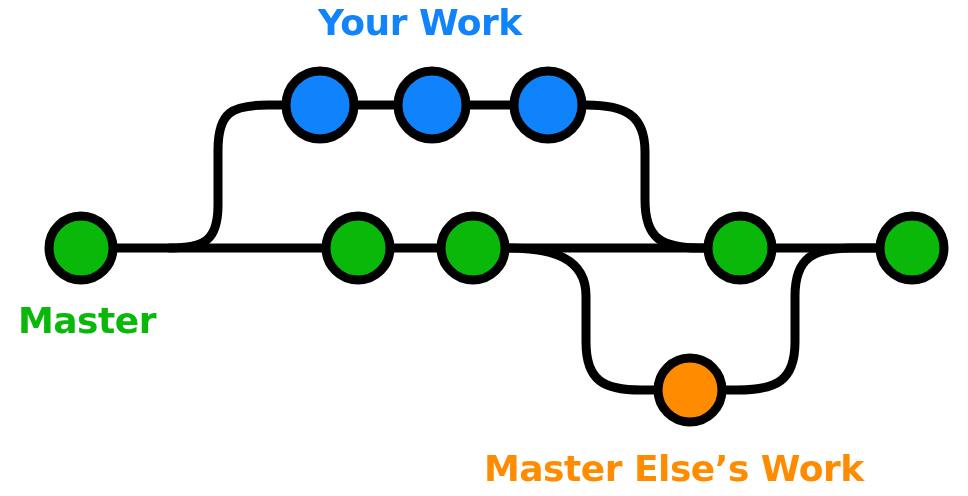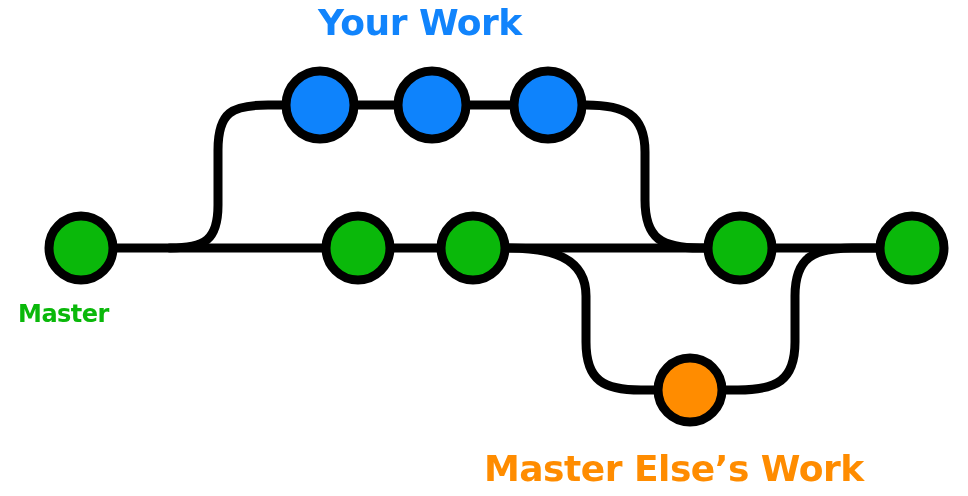--- a/index.html
+++ b/index.html
@@ -42,21 +42,21 @@
     position: absolute;
   }
   #label-your-work {
     font-size: 36px;
     color: #1184FC;
     letter-spacing: -0.5px;
     left: 318px;
     top: 2px;
   }
   #label-master {
-    font-size: 24px;
+    font-size: 36px;
     color: #0AB80A;
     letter-spacing: -0.5px;
     left: 18px;
     top: 300px;
     text-align: center;
   }
   #label-someone-else {
     font-size: 36px;
     color: #FF8C00;
     letter-spacing: -0.5px;

